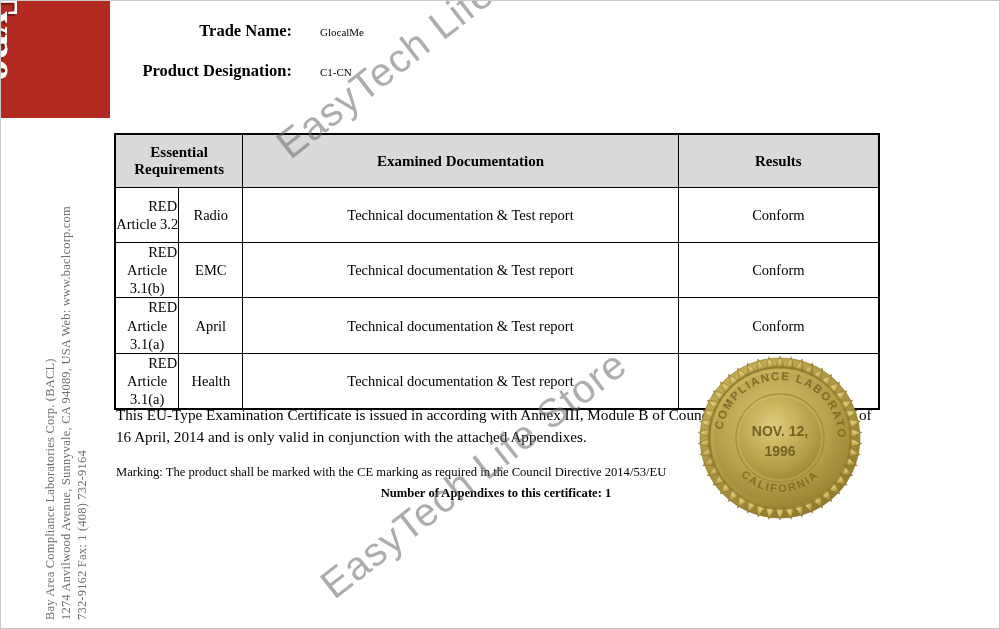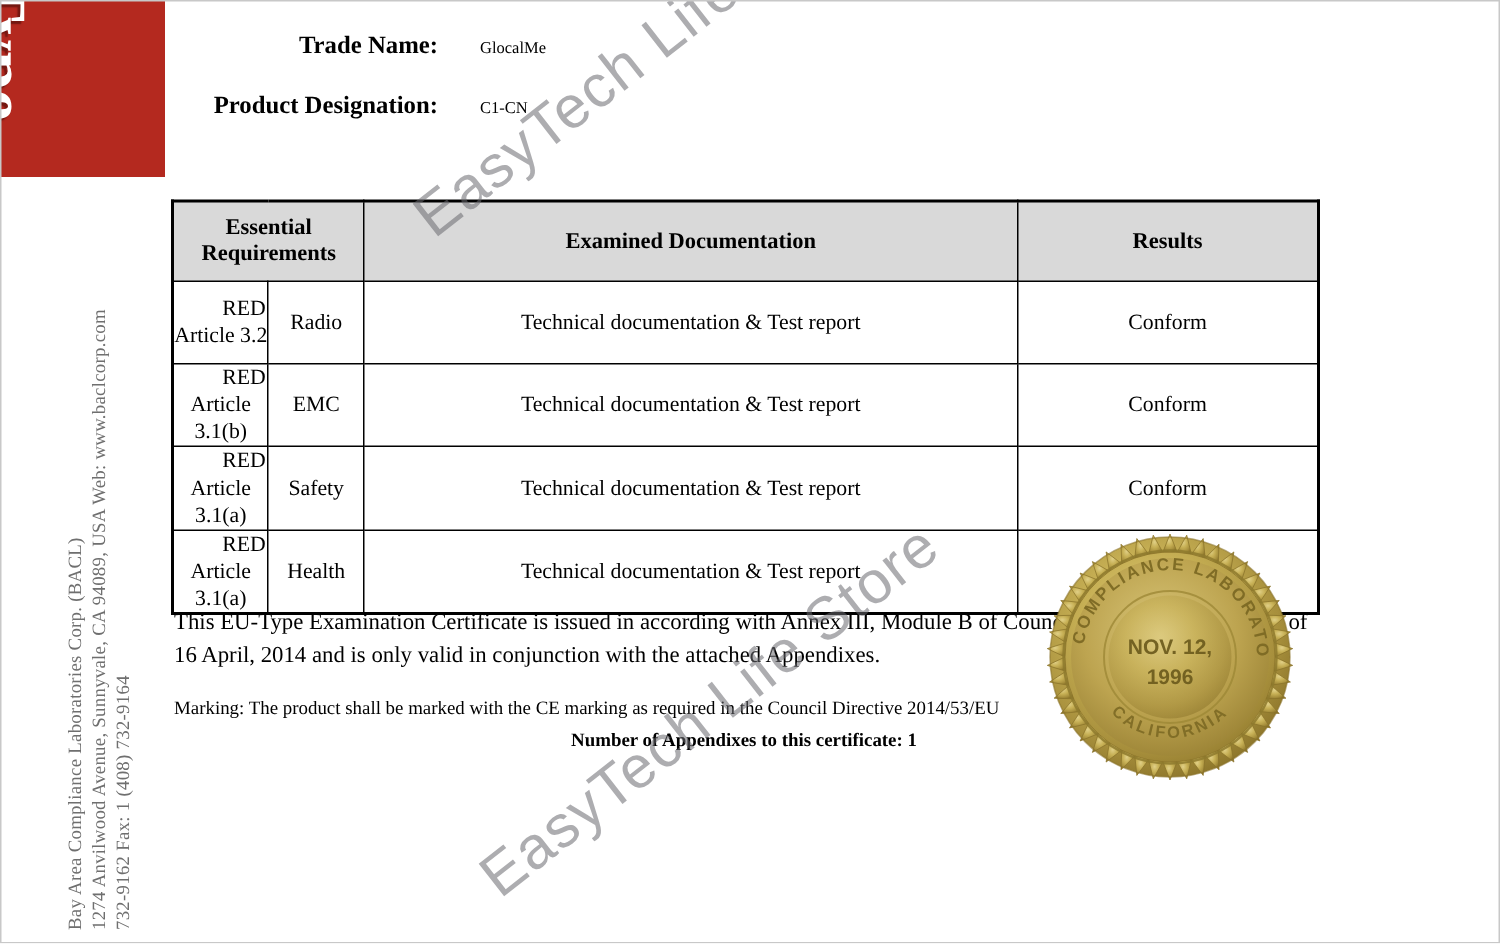--- a/index.html
+++ b/index.html
@@ -257,21 +257,21 @@
         <td class="col-sub">EMC</td>
         <td class="col-doc">Technical documentation &amp; Test report</td>
         <td class="col-res">Conform</td>
       </tr>
 
       <tr>
         <td class="col-req req-cell">
           <span class="req-line1">RED</span>
           <span class="req-line2">Article 3.1(a)</span>
         </td>
-        <td class="col-sub">Safety</td>
+        <td class="col-sub">April</td>
         <td class="col-doc">Technical documentation &amp; Test report</td>
         <td class="col-res">Conform</td>
       </tr>
 
       <tr>
         <td class="col-req req-cell">
           <span class="req-line1">RED</span>
           <span class="req-line2">Article 3.1(a)</span>
         </td>
         <td class="col-sub">Health</td>

